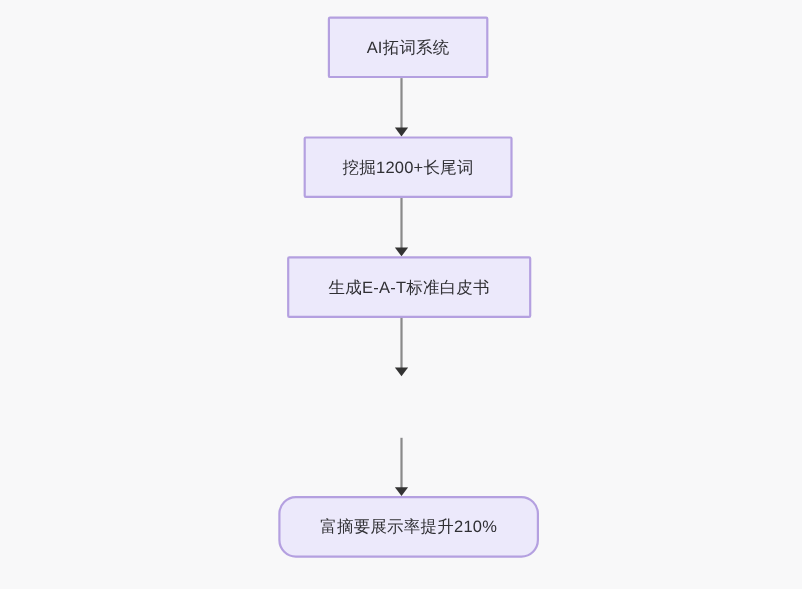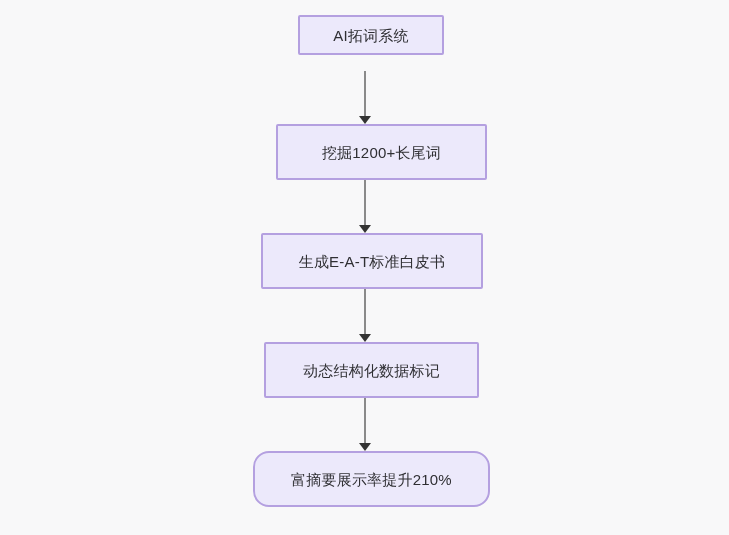--- a/index.html
+++ b/index.html
@@ -53,50 +53,47 @@
     border-left: 6px solid transparent;
     border-right: 6px solid transparent;
     border-top: 8px solid #333333;
   }
 </style>
 </head>
 <body style="background: rgb(248, 248, 249);">
 
 <div id="flowchart">
 
-  <div class="node" id="node-n1" style="left: 298px; top: 15px; width: 146px; height: 40px; background: rgb(236, 233, 251); border-color: rgb(180, 160, 224); color: rgb(47, 47, 51);">
+  <div class="node" id="node-n1" style="left: 298px; top: 15px; width: 146px; height: 56px; background: rgb(236, 233, 251); border-color: rgb(180, 160, 224); color: rgb(47, 47, 51);">
     <span>AI拓词系统</span>
   </div>
 
   <div class="connector" id="edge-e1" style="left: 358px; top: 71px; height: 53px;">
     <div class="shaft" style="height: 46px; background: rgb(138, 138, 138);"></div>
     <div class="head" style="border-top-color: rgb(51, 51, 51);"></div>
   </div>
 
-  <div class="node" id="node-n2" style="left: 276px; top: 124px; width: 211px; height: 56px; background: rgb(236, 233, 251); border-color: rgb(180, 160, 224); color: rgb(47, 47, 51);">
+  <div class="node" id="node-n2" style="left: 276px; top: 124px; width: 190px; height: 56px; background: rgb(236, 233, 251); border-color: rgb(180, 160, 224); color: rgb(47, 47, 51);">
     <span>挖掘1200+长尾词</span>
   </div>
 
   <div class="connector" id="edge-e2" style="left: 358px; top: 180px; height: 53px;">
     <div class="shaft" style="height: 46px; background: rgb(138, 138, 138);"></div>
     <div class="head" style="border-top-color: rgb(51, 51, 51);"></div>
   </div>
 
   <div class="node" id="node-n3" style="left: 261px; top: 233px; width: 222px; height: 56px; background: rgb(236, 233, 251); border-color: rgb(180, 160, 224); color: rgb(47, 47, 51);">
     <span>生成E-A-T标准白皮书</span>
   </div>
 
   <div class="connector" id="edge-e3" style="left: 358px; top: 289px; height: 53px;">
     <div class="shaft" style="height: 46px; background: rgb(138, 138, 138);"></div>
     <div class="head" style="border-top-color: rgb(51, 51, 51);"></div>
   </div>
 
-  <div class="node" id="node-n4" style="left: 264px; top: 342px; width: 215px; height: 56px; background: rgb(236, 233, 251); border-color: rgb(180, 160, 224); color: rgb(47, 47, 51);">
-    <span>动态结构化数据标记</span>
-  </div>
 
   <div class="connector" id="edge-e4" style="left: 358px; top: 398px; height: 53px;">
     <div class="shaft" style="height: 46px; background: rgb(138, 138, 138);"></div>
     <div class="head" style="border-top-color: rgb(51, 51, 51);"></div>
   </div>
 
   <div class="node" id="node-n5" style="left: 253px; top: 451px; width: 237px; height: 56px; background: rgb(236, 233, 251); border-color: rgb(180, 160, 224); color: rgb(47, 47, 51); border-radius: 16px;">
     <span>富摘要展示率提升210%</span>
   </div>
 

